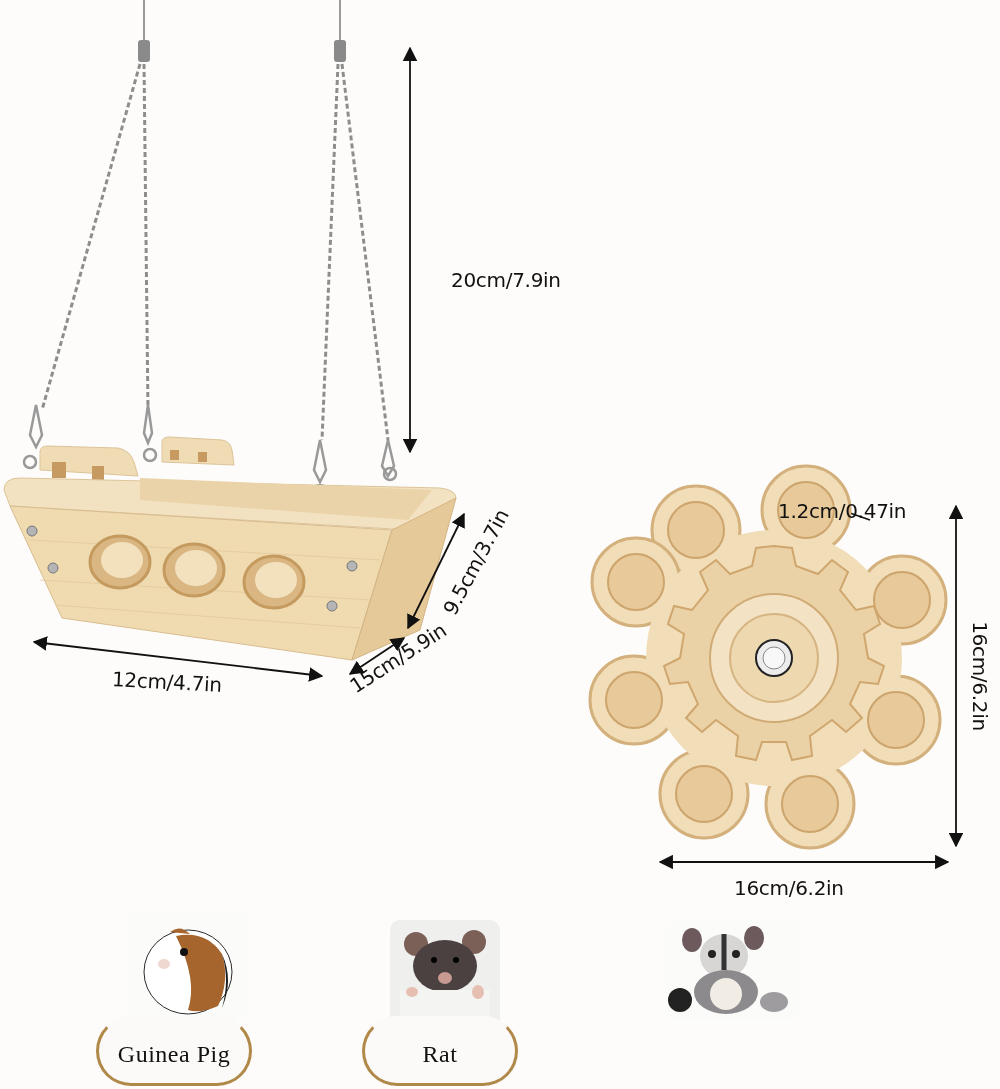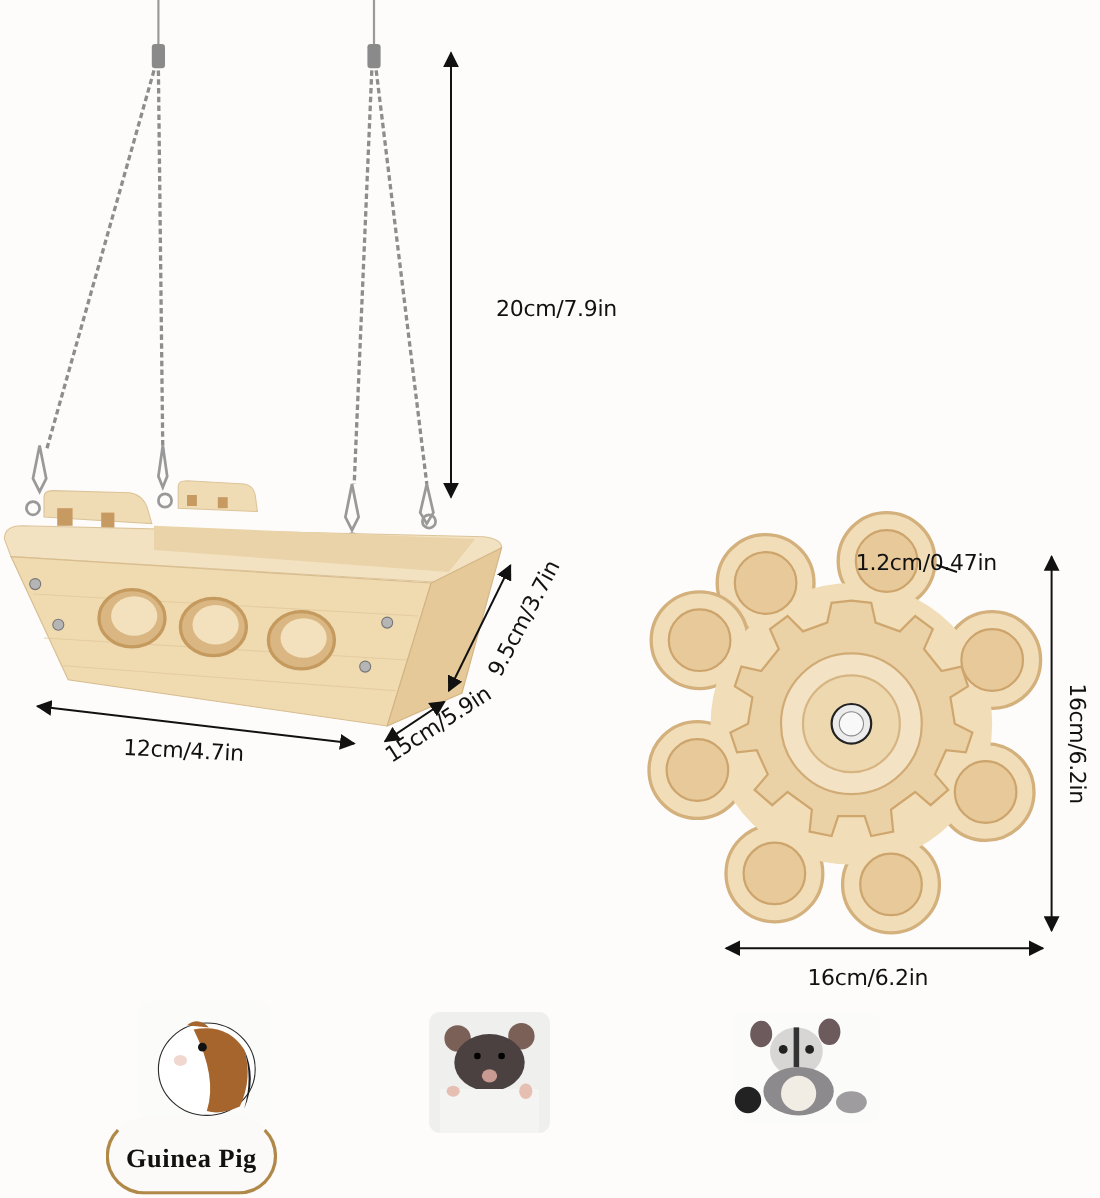--- a/index.html
+++ b/index.html
@@ -16,21 +16,21 @@
   svg { position: absolute; left: 0; top: 0; overflow: visible; }
   .badge {
     position: absolute; width: 156px; height: 70px;
     border: 3px solid #b08848; border-radius: 36px;
     background: #fbfaf8; box-sizing: border-box;
     border-top-color: transparent;
   }
   .badge-text {
     position: absolute; left: 0; right: 0; top: 22px; text-align: center;
     font-family: "Liberation Serif", "DejaVu Serif", serif;
-    font-weight: bold; font-size: 24px; color: #111; letter-spacing: 0.5px;
+    font-weight: normal; font-size: 24px; color: #111; letter-spacing: 0.5px;
   }
   .animal-card {
     position: absolute; background: #f6f6f5; border-radius: 10px;
   }
 </style>
 </head>
 <body>
 
 <div class="abs" style="left:0;top:0;width:470px;height:700px;">
   <svg width="470" height="700">
@@ -188,20 +188,23 @@
       <circle cx="26" cy="24" r="12" fill="#7b6058"></circle>
       <circle cx="84" cy="22" r="12" fill="#7b6058"></circle>
       <ellipse cx="55" cy="46" rx="32" ry="26" fill="#4a4140"></ellipse>
       <circle cx="44" cy="40" r="3" fill="#000"></circle>
       <circle cx="66" cy="40" r="3" fill="#000"></circle>
       <ellipse cx="55" cy="58" rx="7" ry="6" fill="#c89a92"></ellipse>
       <rect x="10" y="70" width="90" height="40" fill="#f4f4f3"></rect>
       <ellipse cx="22" cy="72" rx="6" ry="5" fill="#e6bfb2"></ellipse>
       <ellipse cx="88" cy="72" rx="6" ry="7" fill="#e6bfb2"></ellipse>
     </svg>
+  </div>
+  <div class="badge" style="left:362px;top:106px;">
+    <div class="badge-text">Rat</div>
   </div>
 
   <div class="animal-card" style="left:666px;top:10px;width:134px;height:100px;background:#fbfbfa;">
     <svg width="134" height="100">
       <ellipse cx="26" cy="20" rx="10" ry="12" fill="#6c5a5c"></ellipse>
       <ellipse cx="88" cy="18" rx="10" ry="12" fill="#6c5a5c"></ellipse>
       <ellipse cx="58" cy="36" rx="24" ry="22" fill="#d8d6d4"></ellipse>
       <path d="M58 14 L58 50" stroke="#333" stroke-width="5"></path>
       <ellipse cx="46" cy="34" rx="4" ry="4" fill="#222"></ellipse>
       <ellipse cx="70" cy="34" rx="4" ry="4" fill="#222"></ellipse>

